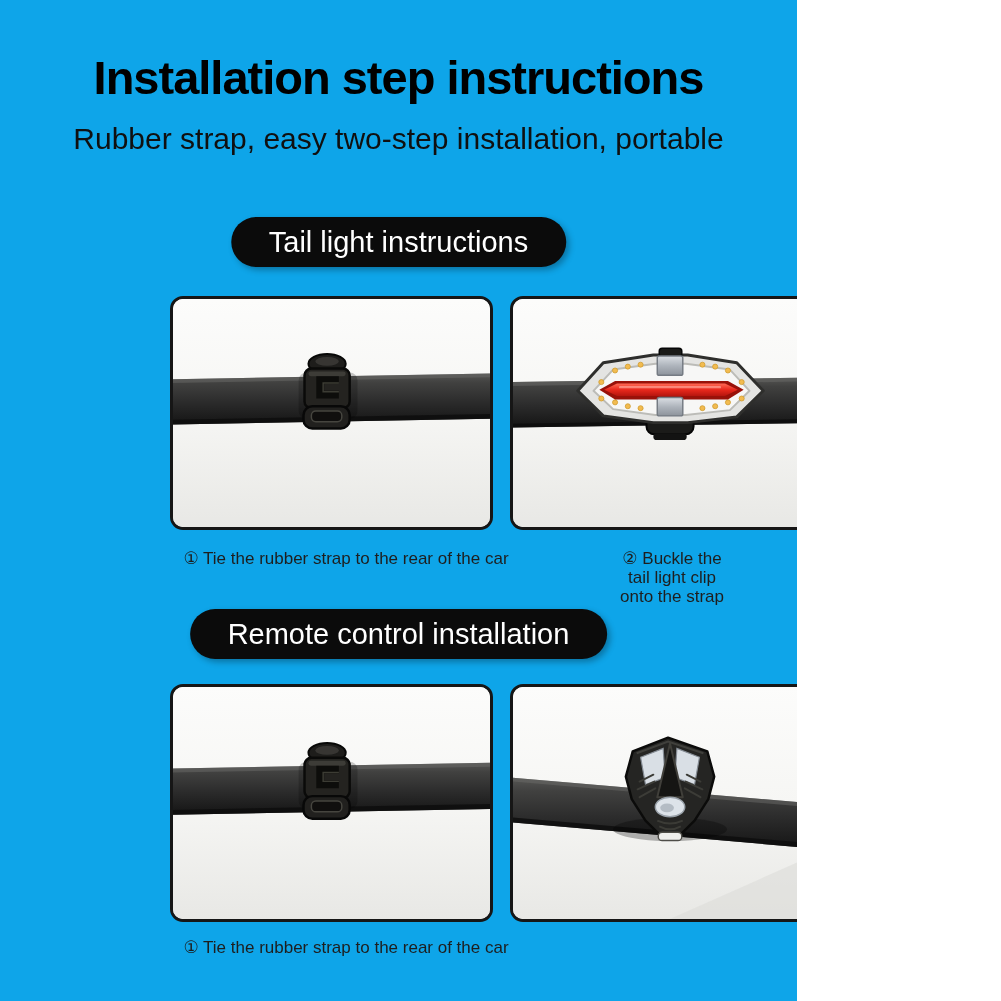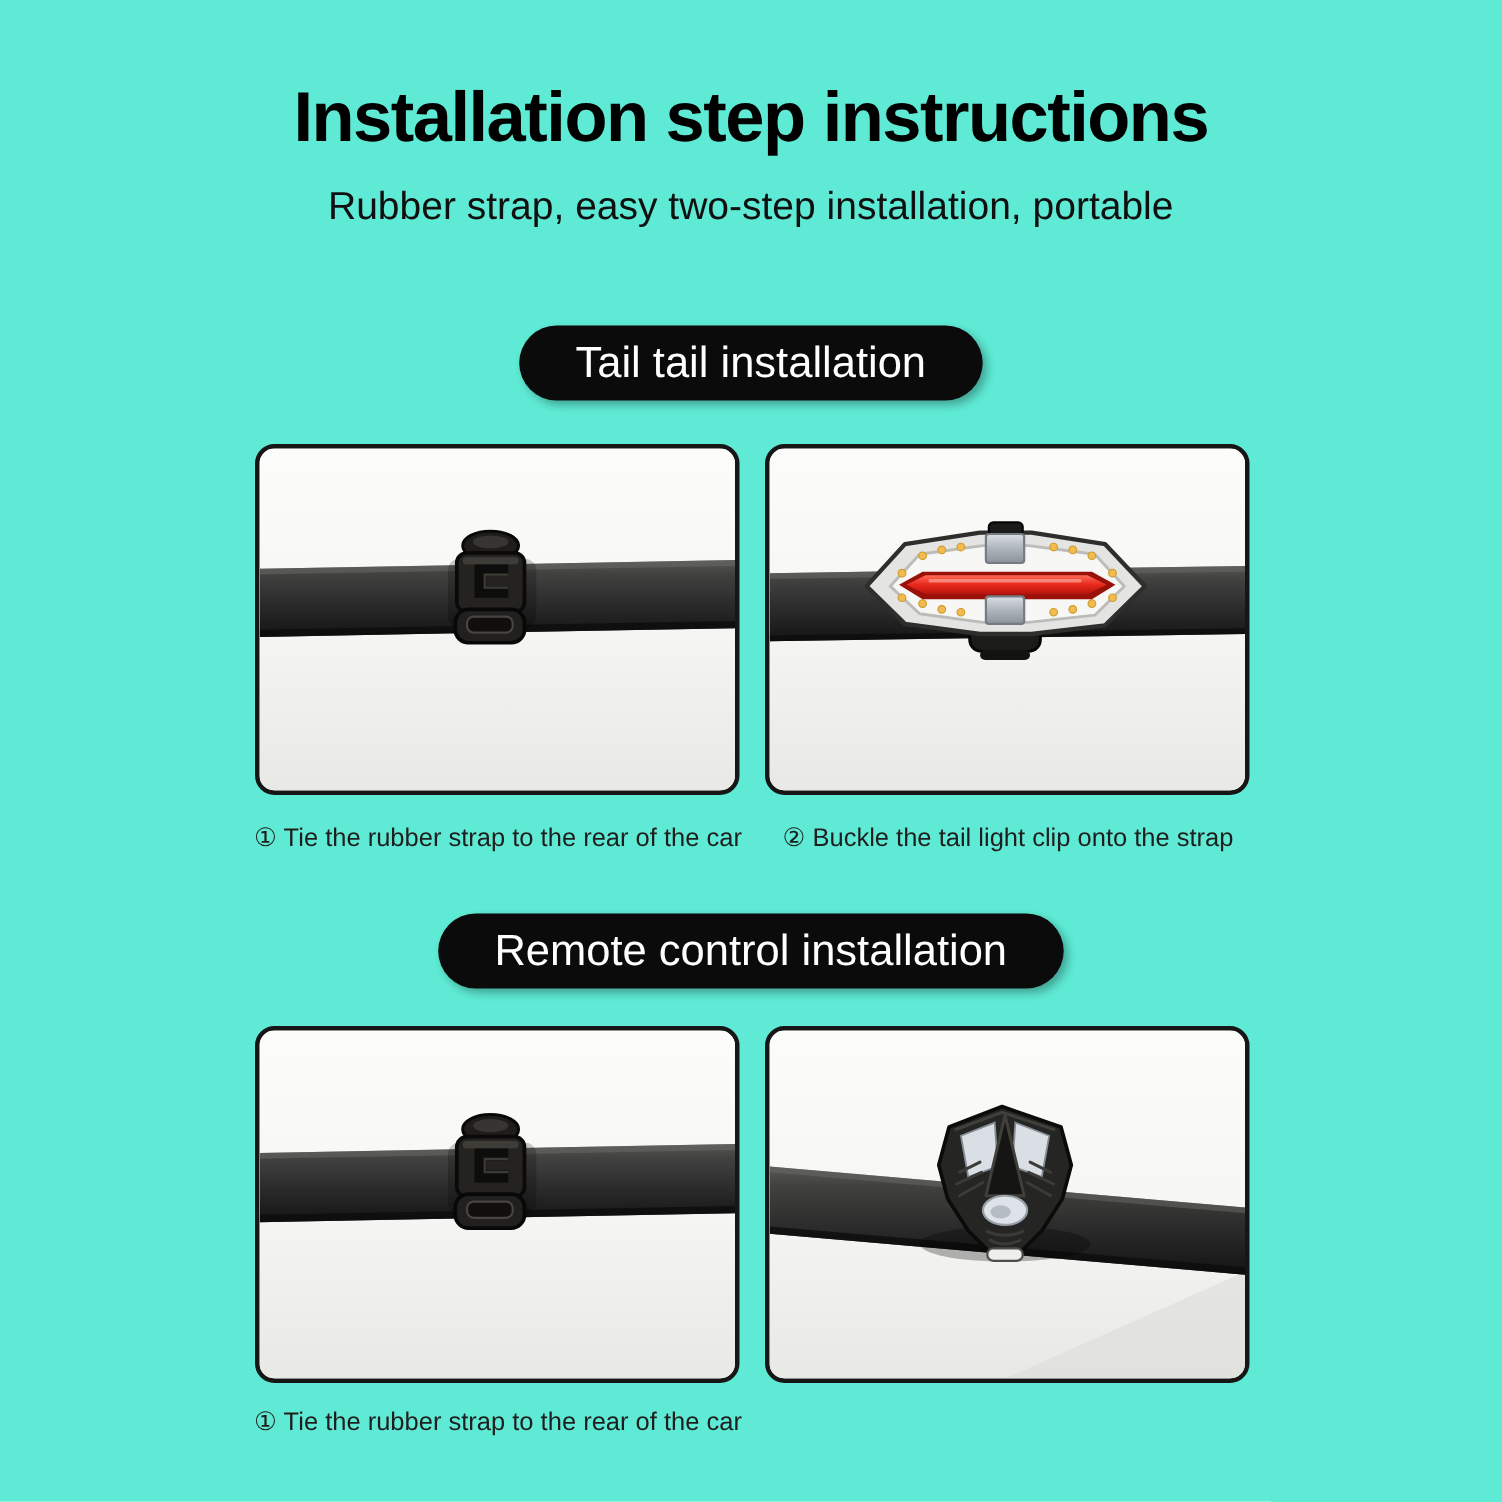--- a/index.html
+++ b/index.html
@@ -1,26 +1,26 @@
 <!DOCTYPE html>
 <html><head>
 <meta charset="utf-8">
 <style>
   * { margin:0; padding:0; box-sizing:border-box; }
   body { background:#ffffff; font-family:"Liberation Sans","DejaVu Sans",sans-serif; }
-  .page { position:relative; width:1001px; height:1001px; background:#5eead4; overflow:hidden; }
+  .page { position:relative; width:797px; height:1001px; background:#0ea5e9; overflow:hidden; }
 
   .title {
     position:absolute; top:50px; left:0; width:100%;
     text-align:center; font-size:47px; font-weight:bold;
     letter-spacing:-1px; color:#000;
   }
   .subtitle {
     position:absolute; top:122px; left:0; width:100%;
-    text-align:center; font-size:26px; color:#101010;
+    text-align:center; font-size:30px; color:#101010;
   }
 
   .badge {
     position:absolute; left:50%; transform:translateX(-50%);
     height:50px; line-height:50px; padding:0 38px;
     background:#0b0b0b; color:#fff; font-size:29px;
     border-radius:26px; white-space:nowrap;
     box-shadow:3px 3px 6px rgba(0,0,0,0.30);
   }
   .badge.b1 { top:217px; }
@@ -37,21 +37,21 @@
   .r2 .card { height:238px; }
   .card svg { display:block; width:100%; height:100%; }
 
   .caption {
     position:absolute; transform:translateX(-50%);
     font-size:17px; line-height:19px; color:#1e1e1e;
     text-align:center; white-space:pre-line;
   }
   .cap-r1 { top:549px; }
   .cap-r2 { top:938px; }
-  .cap-left  { left:332px; }
+  .cap-left  { left:346px; }
   .cap-right { left:672px; }
 </style>
 </head>
 <body>
 
 <svg width="0" height="0" style="position:absolute" aria-hidden="true">
   <defs>
     <linearGradient id="gBg" x1="0" y1="0" x2="0" y2="1">
       <stop offset="0" stop-color="#fcfcfb"></stop>
       <stop offset="0.5" stop-color="#f6f6f4"></stop>
@@ -158,21 +158,21 @@
       </g>
     </symbol>
   </defs>
 </svg>
 
 <div class="page">
 
   <h1 class="title">Installation step instructions</h1>
   <p class="subtitle">Rubber strap, easy two-step installation, portable</p>
 
-  <div class="badge b1">Tail tail installation</div>
+  <div class="badge b1">Tail light instructions</div>
 
   <div class="photo-row r1">
     <div class="card">
       <svg viewBox="0 0 323 236" preserveAspectRatio="none">
           <use href="#sym-strap"></use>
         </svg>
     </div>
     <div class="card">
       <svg viewBox="0 0 323 236" preserveAspectRatio="none">
           <use href="#sym-tail"></use>

